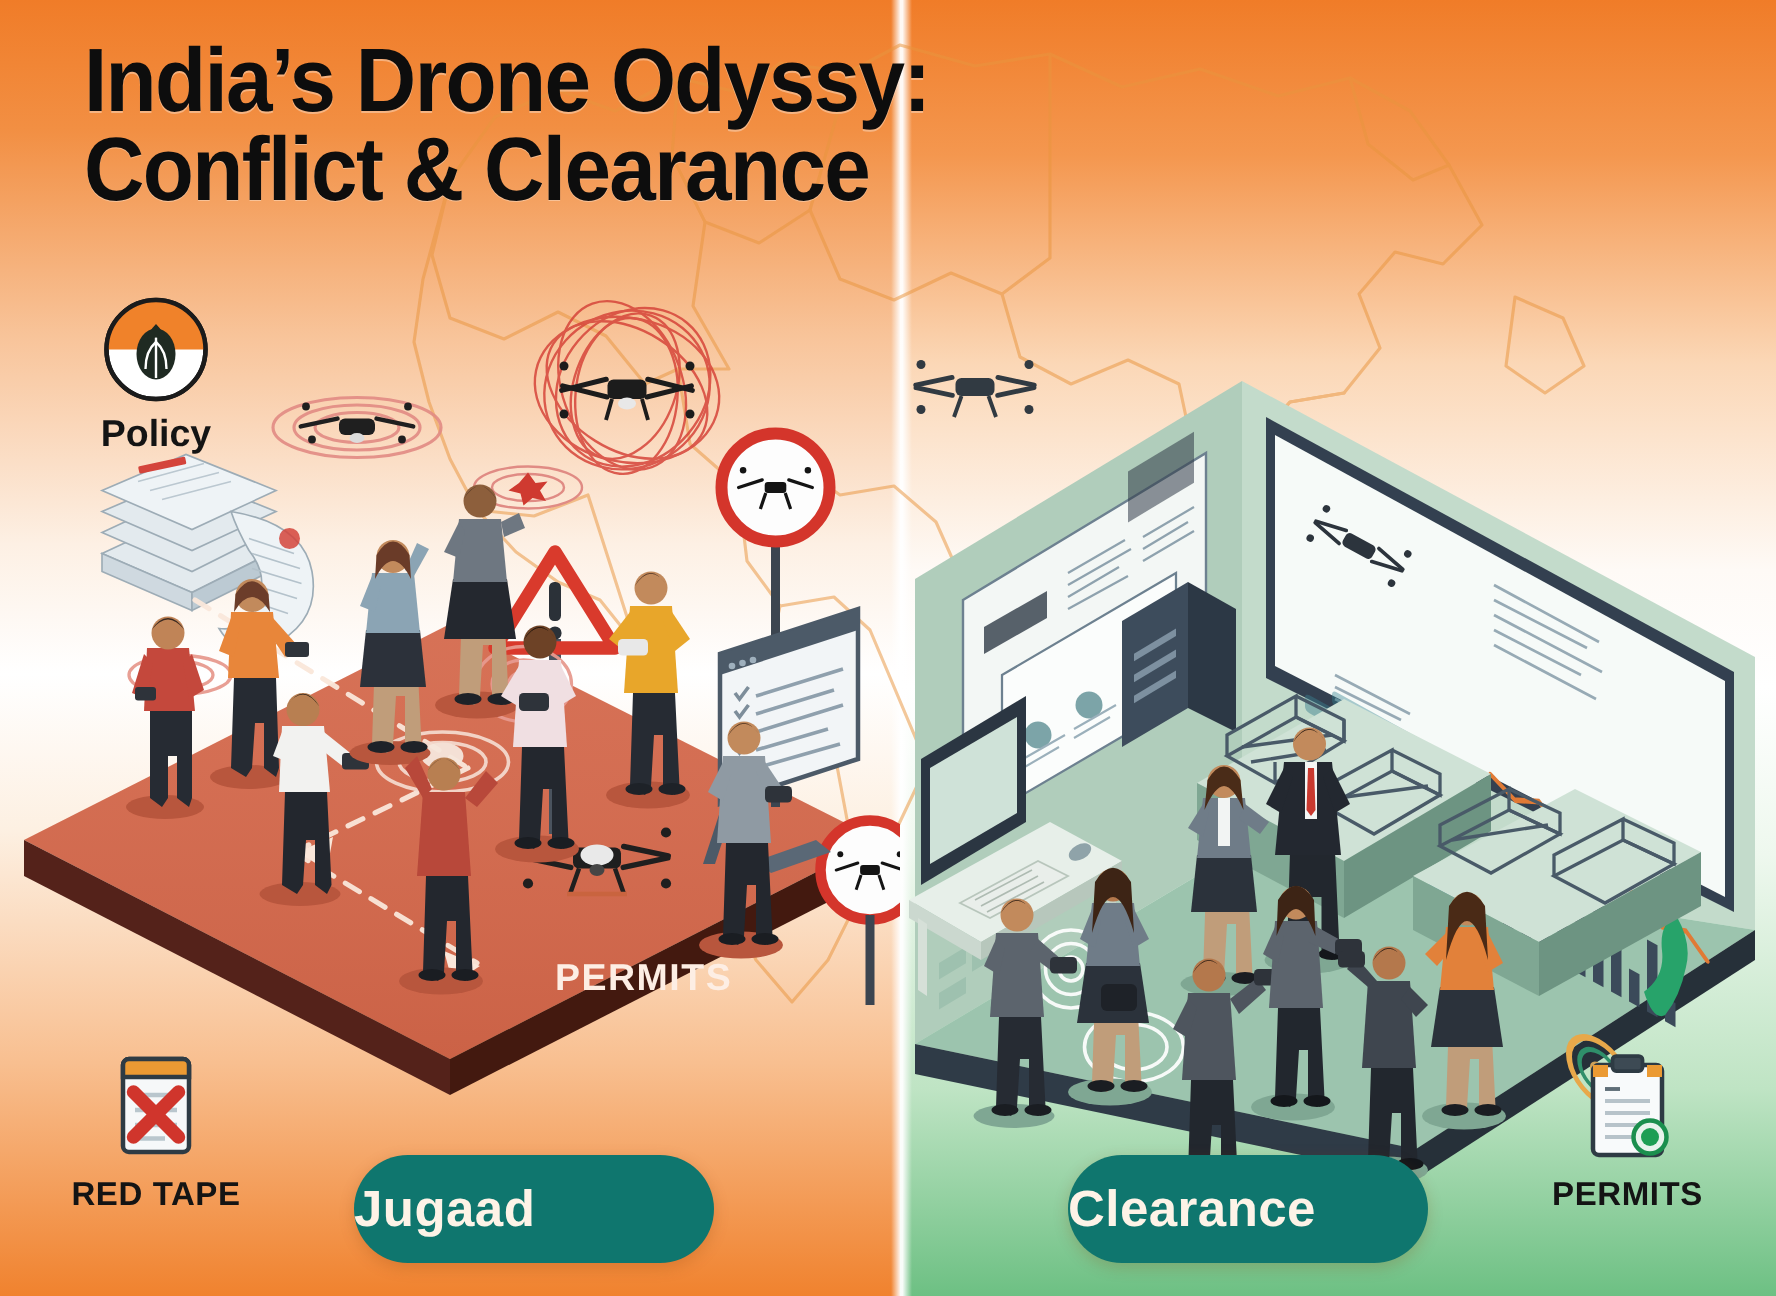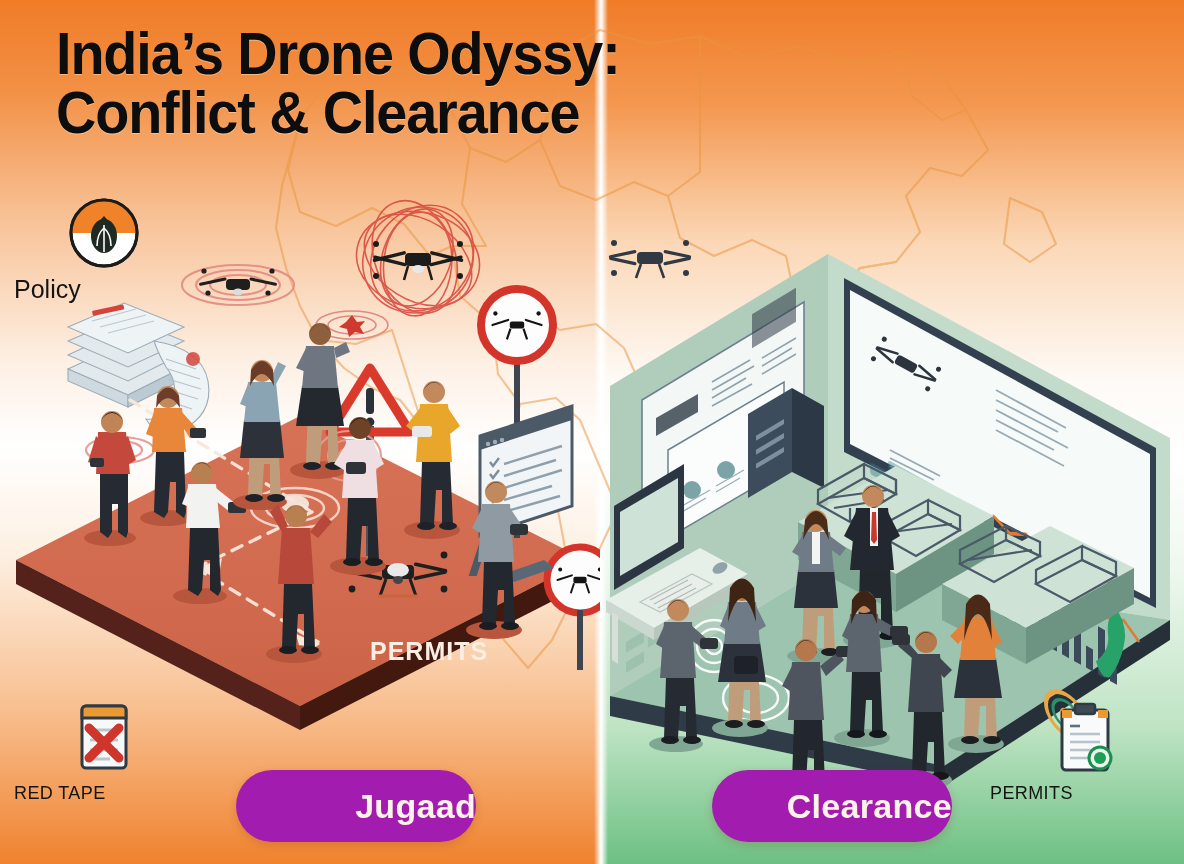--- a/index.html
+++ b/index.html
@@ -32,40 +32,40 @@
     position:absolute;left:56px;top:24px;width:700px;
     font-weight:bold;font-size:60px;line-height:.99;color:#0d0d0d;
     letter-spacing:-1.2px;font-stretch:condensed;
     font-family:"Liberation Sans", sans-serif;
     transform:scaleX(.93);transform-origin:left top;
     text-shadow:0 1px 0 rgba(255,255,255,.35);
   }
   .title .l2{display:block;}
 
   
-  .badge{position:absolute;text-align:left;width:180px;}
+  .badge{position:absolute;text-align:center;width:180px;font-weight:bold;}
   .badge .cap{
     display:block;margin-top:6px;color:#141414;
     font-size:25px;line-height:1.05;white-space:nowrap;
   }
-  .badge .cap.small{font-size:18px;letter-spacing:.4px;}
+  .badge .cap.small{font-size:22px;letter-spacing:.4px;}
   .badge-policy{left:14px;top:196px;}
   .badge-hobby{left:985px;top:196px;width:200px;}
   .badge-redtape{left:14px;top:700px;}
   .badge-permits{left:990px;top:700px;width:190px;}
 
   .ico{display:block;margin:0 auto;}
 
   
   .scene{position:absolute;}
 
   
   .pill{
-    position:absolute;display:flex;align-items:center;justify-content:flex-end;
-    border-radius:42px;background:#a21caf;
+    position:absolute;display:flex;align-items:center;justify-content:flex-start;
+    border-radius:42px;background:#0f766e;
     box-shadow:0 3px 10px rgba(130,60,10,.22);
   }
   .pill span{
     color:#fdf3e7;font-weight:bold;font-size:34px;letter-spacing:.3px;
   }
   .pill-jugaad{left:236px;top:770px;width:240px;height:72px;}
   .pill-strategy{left:712px;top:770px;width:240px;height:72px;}
 </style>
 </head>
 <body>

